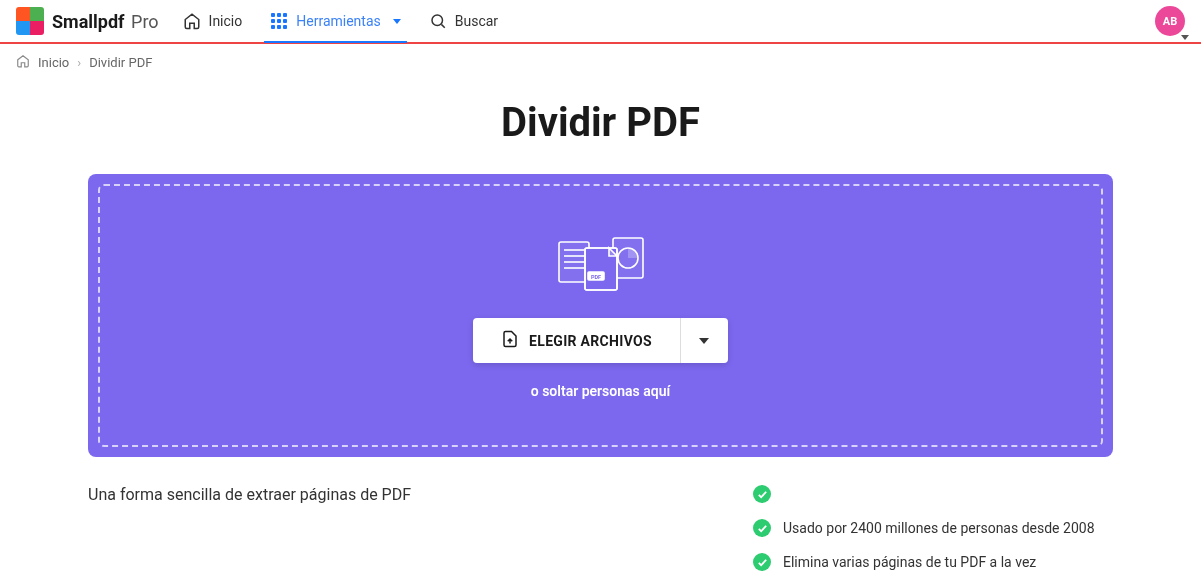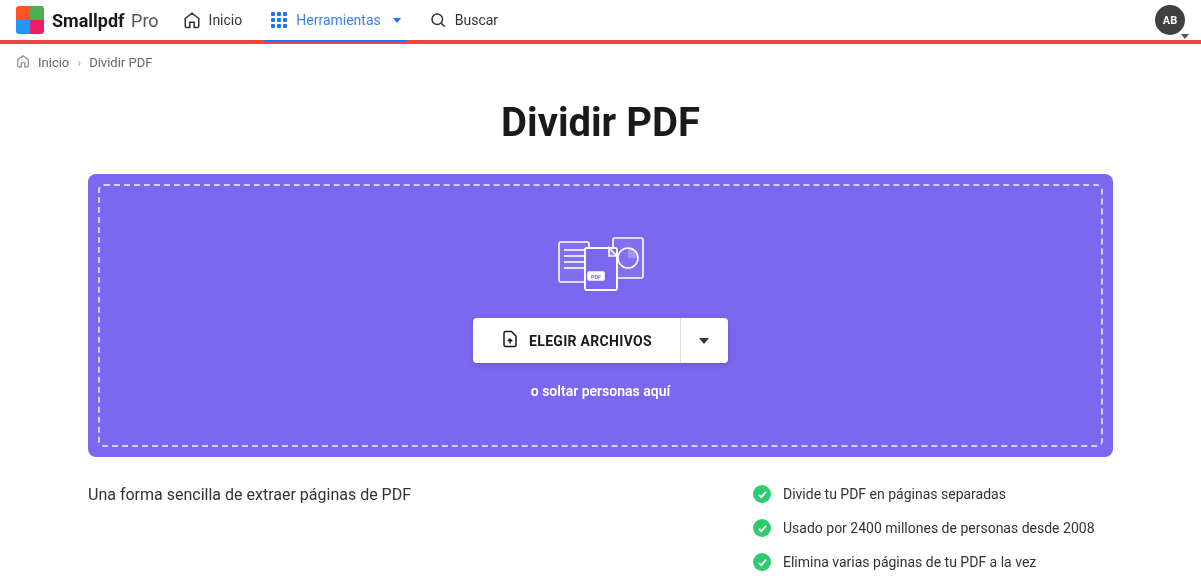--- a/index.html
+++ b/index.html
@@ -1,39 +1,39 @@
 <!DOCTYPE html>
 <html><head>
 <meta charset="utf-8">
 <style>
   * { box-sizing: border-box; margin: 0; padding: 0; }
   body { font-family: -apple-system, BlinkMacSystemFont, 'Segoe UI', Roboto, Arial, sans-serif; background: #fff; color: #1a1a1a; width: 1201px; }
   
   
-  .header { display: flex; align-items: center; padding: 0 16px; height: 44px; border-bottom: 4px solid #ef4444; }
+  .header { display: flex; align-items: center; padding: 0 16px; height: 44px; border-bottom: 2px solid #ef4444; }
   .logo-block { display: flex; align-items: center; gap: 8px; margin-right: 24px; }
   .logo-square { width: 28px; height: 28px; display: grid; grid-template-columns: 1fr 1fr; grid-template-rows: 1fr 1fr; }
   .logo-square div:nth-child(1){background:#ff5522;border-top-left-radius:3px;}
   .logo-square div:nth-child(2){background:#4caf50;border-top-right-radius:3px;}
   .logo-square div:nth-child(3){background:#2196f3;border-bottom-left-radius:3px;}
   .logo-square div:nth-child(4){background:#e91e63;border-bottom-right-radius:3px;}
   .brand { font-weight: 700; font-size: 18px; color: #1a1a1a; }
   .brand .pro { font-weight: 400; color: #555; margin-left: 2px; }
   
   .nav { display: flex; align-items: center; gap: 28px; flex: 1; }
   .nav-item { display: flex; align-items: center; gap: 8px; font-size: 14px; color: #333; cursor: pointer; padding: 12px 0; position: relative; }
   .nav-item.active { color: #3b82f6; }
   .nav-item.active::after { content:''; position:absolute; left:-6px; right:-6px; bottom:-1px; height:2px; background:#1976ff; }
   .nav-icon { width: 18px; height: 18px; display:flex; align-items:center; justify-content:center; }
   .grid-dots { display:grid; grid-template-columns:repeat(3,4px); grid-template-rows:repeat(3,4px); gap:2px; }
   .grid-dots span { width:4px; height:4px; background:#1976ff; border-radius:1px; }
   .caret-down { width:0; height:0; border-left:4px solid transparent; border-right:4px solid transparent; border-top:5px solid #1976ff; margin-left:4px; }
   
   .avatar-wrap { position: relative; }
-  .avatar { width:30px; height:30px; border-radius:50%; background:#404040; color:#fff; display:flex; align-items:center; justify-content:center; font-size:11px; font-weight:700; }
+  .avatar { width:30px; height:30px; border-radius:50%; background:#ec4899; color:#fff; display:flex; align-items:center; justify-content:center; font-size:11px; font-weight:700; }
   .avatar-caret { position:absolute; right:-4px; bottom:-4px; width:0; height:0; border-left:4px solid transparent; border-right:4px solid transparent; border-top:5px solid #555; }
   
   
   .breadcrumb { display:flex; align-items:center; gap:8px; padding: 10px 16px; font-size:13px; color:#666; }
   .breadcrumb a { color:#666; text-decoration:none; }
   .crumb-sep { color:#aaa; }
   
   
   .main { padding: 0 88px 40px; }
   .page-title { text-align:center; font-size:40px; font-weight:700; margin: 18px 0 28px; }
@@ -168,21 +168,20 @@
 
   <div class="bottom">
     <div class="subtitle">Una forma sencilla de extraer páginas de PDF</div>
     <div class="features">
       <div class="feat">
         <span class="check-icon">
             <svg viewBox="0 0 24 24" fill="none" stroke="#fff" stroke-width="4">
               <polyline points="4 13 9 18 20 6"></polyline>
             </svg>
           </span>
-        <span>Divide tu PDF en páginas separadas</span>
       </div>
       <div class="feat">
         <span class="check-icon">
             <svg viewBox="0 0 24 24" fill="none" stroke="#fff" stroke-width="4">
               <polyline points="4 13 9 18 20 6"></polyline>
             </svg>
           </span>
         <span>Usado por 2400 millones de personas desde 2008</span>
       </div>
       <div class="feat">

